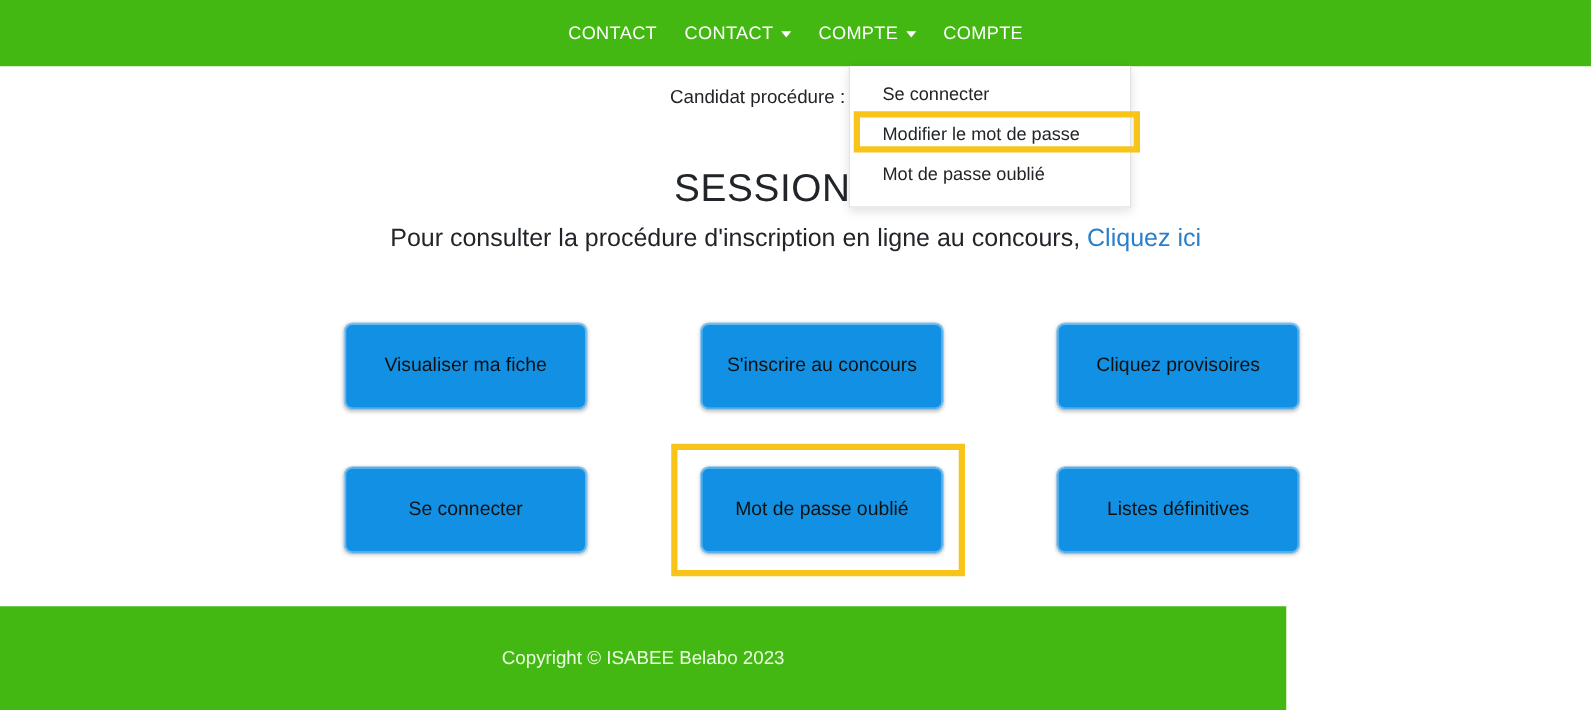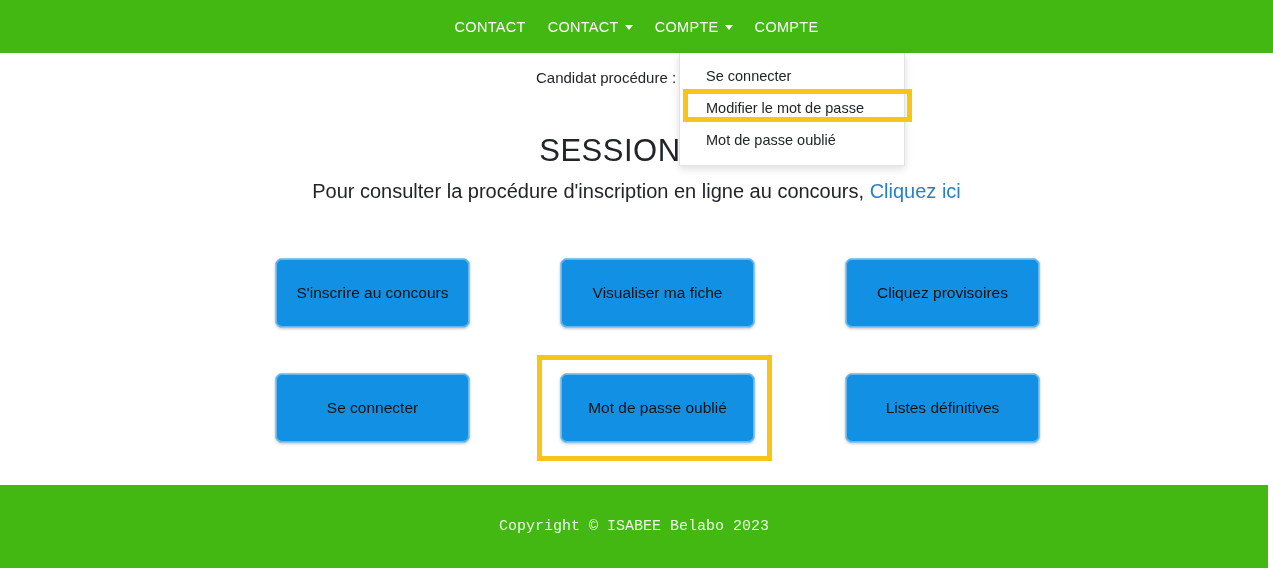--- a/index.html
+++ b/index.html
@@ -167,27 +167,26 @@
     box-sizing: border-box;
     user-select: none;
     position: relative;
   }
 
   
   .footer {
     position: absolute;
     left: 0;
     top: 485px;
-    width: 1268px;
+    width: 1029px;
     height: 83px;
     background: #44b812;
     display: flex;
     align-items: center;
     justify-content: center;
-    font-family: Liberation Mono, monospace;
   }
   .footer-text {
     color: #eafbe3;
     font-size: 15px;
   }
 </style>
 </head>
 <body>
 
 <div class="navbar">
@@ -214,24 +213,24 @@
 </div>
 
 <div class="page-title">SESSION DE</div>
 
 <div class="subtitle">
   <span>Pour consulter la procédure d'inscription en ligne au concours, </span><a href="#">Cliquez ici</a>
 </div>
 
 <div class="btn-grid">
   <div class="bigbtn">
+    <span>Visualiser ma fiche</span>
+  </div>
+  <div class="bigbtn">
     <span>S'inscrire au concours</span>
-  </div>
-  <div class="bigbtn">
-    <span>Visualiser ma fiche</span>
   </div>
   <div class="bigbtn">
     <span>Cliquez provisoires</span>
   </div>
   <div class="bigbtn">
     <span>Se connecter</span>
   </div>
   <div class="bigbtn">
     <span>Mot de passe oublié</span>
   </div>

